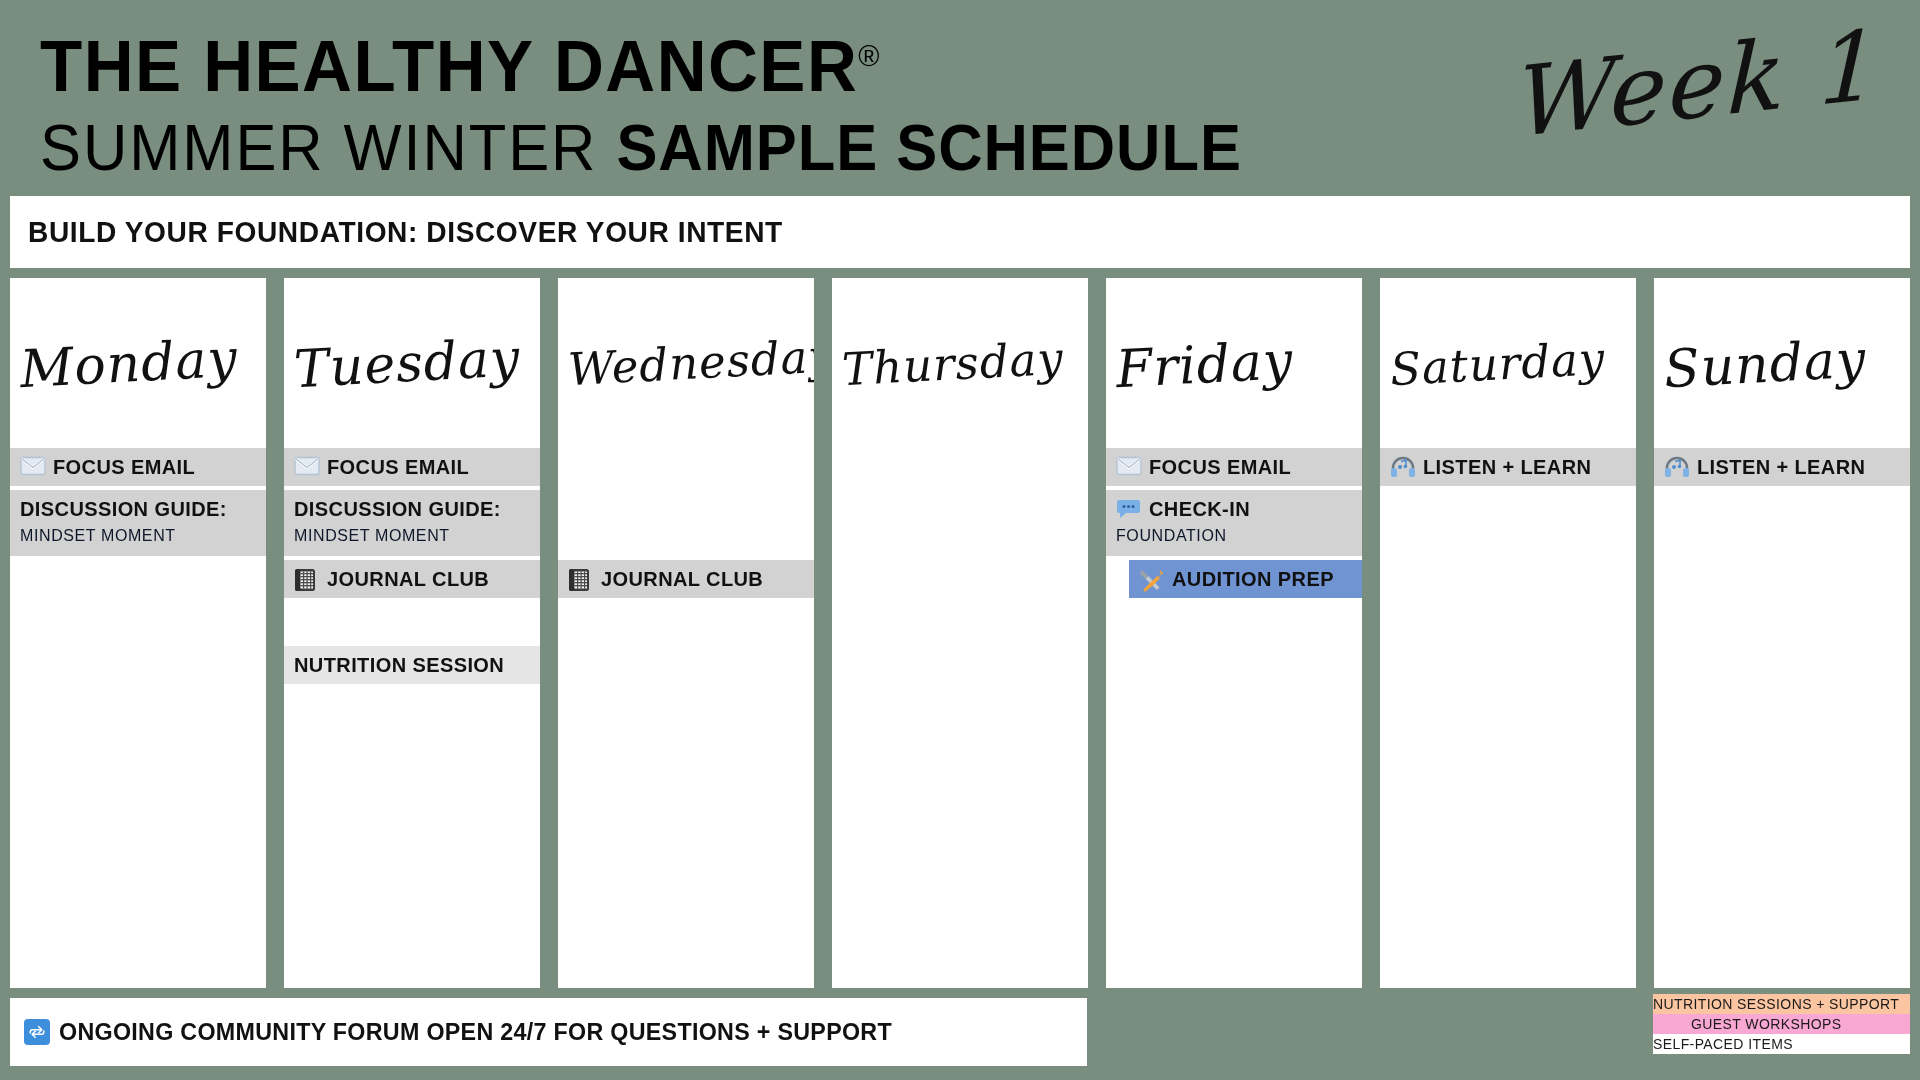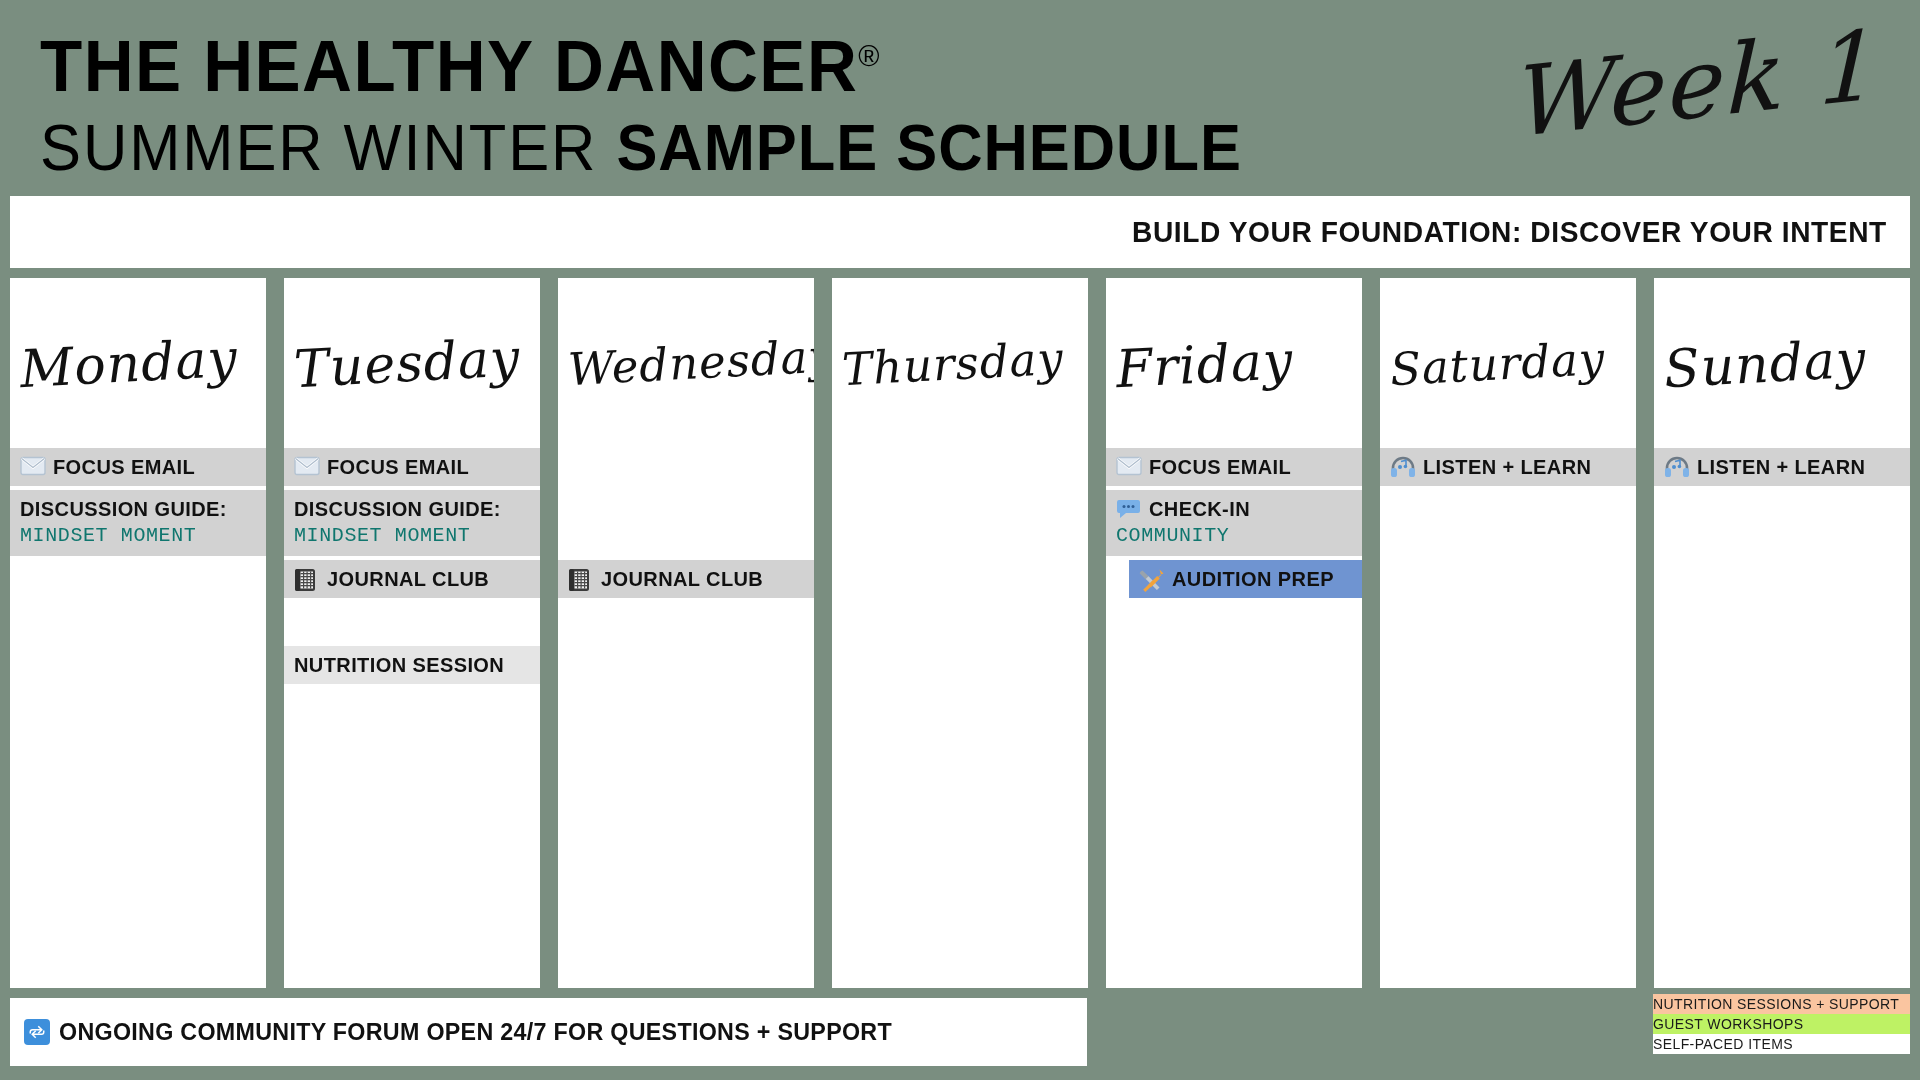--- a/index.html
+++ b/index.html
@@ -72,21 +72,21 @@
     transform:rotate(-6deg) skewX(-8deg);
     transform-origin:right top;
     white-space:nowrap;
   }
 
   
   #focus-banner {
     position:absolute; left:10px; top:196px;
     width:1900px; height:72px;
     background:#ffffff;
-    display:flex; align-items:center;justify-content:flex-end;
+    display:flex; align-items:center;
   }
   #focus-banner-text {
     font-family:"Liberation Sans Narrow","Liberation Sans",sans-serif;
     font-weight:bold;
     font-size:29px;
     letter-spacing:0.6px;
     color:#111;
     margin-left:18px;
     white-space:nowrap;
     transform:scaleX(0.97);
@@ -142,25 +142,25 @@
     font-weight:bold;
     font-size:20px;
     letter-spacing:0.4px;
     color:#111;
     line-height:26px;
     white-space:nowrap;
     display:flex;
     align-items:center;
   }
   .event-sub {
-    font-family:Liberation Mono, monospace;
+    font-family:Liberation Sans, sans-serif;
     font-weight:300;
-    font-size:20px;
+    font-size:16px;
     letter-spacing:0.6px;
-    color:#0f766e;
+    color:#0f172a;
     line-height:28px;
     white-space:nowrap;
   }
   .ev-icon {
     display:inline-block;
     width:26px; height:22px;
     margin-right:7px;
     flex:0 0 26px;
     position:relative;
     vertical-align:middle;
@@ -209,21 +209,21 @@
   }
   .legend-label {
     font-family:"Liberation Sans", sans-serif;
     font-weight:300;
     font-size:14px;
     letter-spacing:0.4px;
     color:#1a1a1a;
     white-space:nowrap;
   }
   .legend-row.peach { background:#fac5a0; }
-  .legend-row.blue  { background:#bef264; }
+  .legend-row.blue  { background:#f9a8d4;padding-left:38px; }
   .legend-row.white { background:#ffffff; }
 </style>
 </head>
 <body>
 
 <div id="header">
   <div id="brand-block">
     <div id="brand-line1">
       <span>THE HEALTHY DANCER</span><span id="brand-reg">®</span>
     </div>
@@ -350,21 +350,21 @@
         <div class="event gray" style="top: 42px; min-height: 66px;">
           <div class="event-title">
             <span class="ev-icon"><svg width="26" height="22" viewBox="0 0 26 22" aria-hidden="true">
                 <path d="M3 2h19a2 2 0 0 1 2 2v9a2 2 0 0 1-2 2H10l-6 5v-5H3a2 2 0 0 1-2-2V4a2 2 0 0 1 2-2z" fill="#79b0e8"></path>
                 <circle cx="8" cy="8.6" r="1.5" fill="#2f5f96"></circle>
                 <circle cx="12.5" cy="8.6" r="1.5" fill="#2f5f96"></circle>
                 <circle cx="17" cy="8.6" r="1.5" fill="#2f5f96"></circle>
               </svg></span>
             <span>CHECK-IN</span>
           </div>
-          <div class="event-sub">COMMUNITY</div>
+          <div class="event-sub">FOUNDATION</div>
         </div>
         <div class="event blue" style="top: 112px; min-height: 33px; margin-left: 23px;">
           <div class="event-title">
             <span class="ev-icon"><svg width="26" height="24" viewBox="0 0 26 24" aria-hidden="true">
                 <path d="M3.5 2.5l6.5 6.2-3 3-6.4-6.4a4.6 4.6 0 0 1 2.9-2.8z" fill="#9aa3ab"></path>
                 <path d="M9.5 8.3l11 11.2-2.6 2.6L6.8 11z" fill="#c3cad1"></path>
                 <path d="M20.5 1.5l4 4-3 1.2-2.3 2.3 1.6 1.6-9 9-2.6-2.6 9-9 1.6 1.6 2.3-2.3z" fill="#f2a33c"></path>
                 <path d="M4.2 21.8l9.6-9.6 2.2 2.2-9.6 9.6z" fill="#f2a33c"></path>
               </svg></span>
             <span>AUDITION PREP</span>

